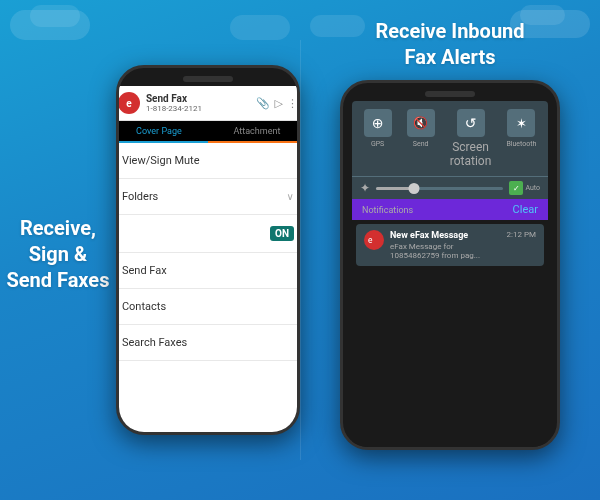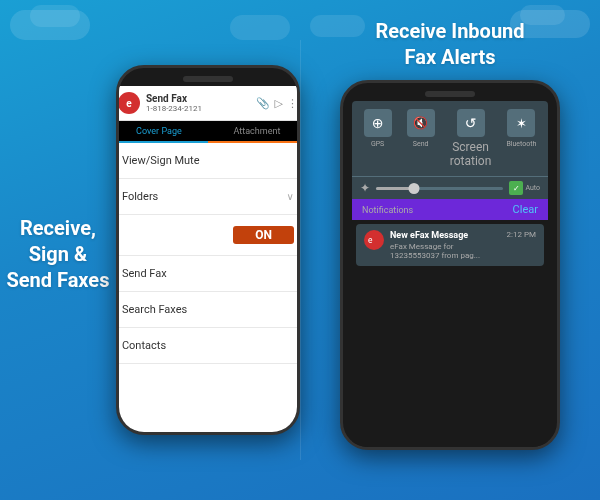--- a/index.html
+++ b/index.html
@@ -129,25 +129,25 @@
     }
     .menu-item-text {
       font-size: 11px;
       color: #333;
     }
     .chevron-icon {
       color: #aaa;
       font-size: 10px;
     }
     .toggle-on {
-      background: #c2410c;
+      background: #0f766e;
       color: white;
-      font-size: 12px;
+      font-size: 10px;
       font-weight: bold;
-      padding: 2px 22px;
+      padding: 2px 5px;
       border-radius: 3px;
     }
 
     
     .right-screen {
       background: #1a1a1a;
       height: 100%;
       display: flex;
       flex-direction: column;
     }
@@ -362,25 +362,25 @@
       <div class="menu-item">
         <span class="menu-item-text"></span>
         <div class="toggle-on">ON</div>
       </div>
 
       <div class="menu-item">
         <span class="menu-item-text">Send Fax</span>
       </div>
 
       <div class="menu-item">
+        <span class="menu-item-text">Contacts</span>
+      </div>
+
+      <div class="menu-item">
         <span class="menu-item-text">Search Faxes</span>
-      </div>
-
-      <div class="menu-item">
-        <span class="menu-item-text">Contacts</span>
       </div>
 
     </div>
 
   </div>
 </div>
 
 <div style="position:absolute;top:40px;left:300px;width:1px;height:420px;background:rgba(255,255,255,0.1);"></div>
 
 <div style="position:absolute;top:0;left:300px;width:300px;height:500px;display:flex;flex-direction:column;align-items:center;justify-content:flex-start;">
@@ -436,21 +436,21 @@
       </div>
 
       <div class="notif-card">
         <div class="notif-icon">
           <svg width="12" height="12" viewBox="0 0 20 20">
               <text y="15" font-size="14" fill="white">e</text>
             </svg>
         </div>
         <div class="notif-content">
           <div class="notif-title-text">New eFax Message</div>
-          <div class="notif-sub-text">eFax Message for 13235553037 from  pag...</div>
+          <div class="notif-sub-text">eFax Message for 10854862759 from  pag...</div>
         </div>
         <div class="notif-time">2:12 PM</div>
       </div>
 
       <div class="android-label">
         
       </div>
 
     </div>
 

